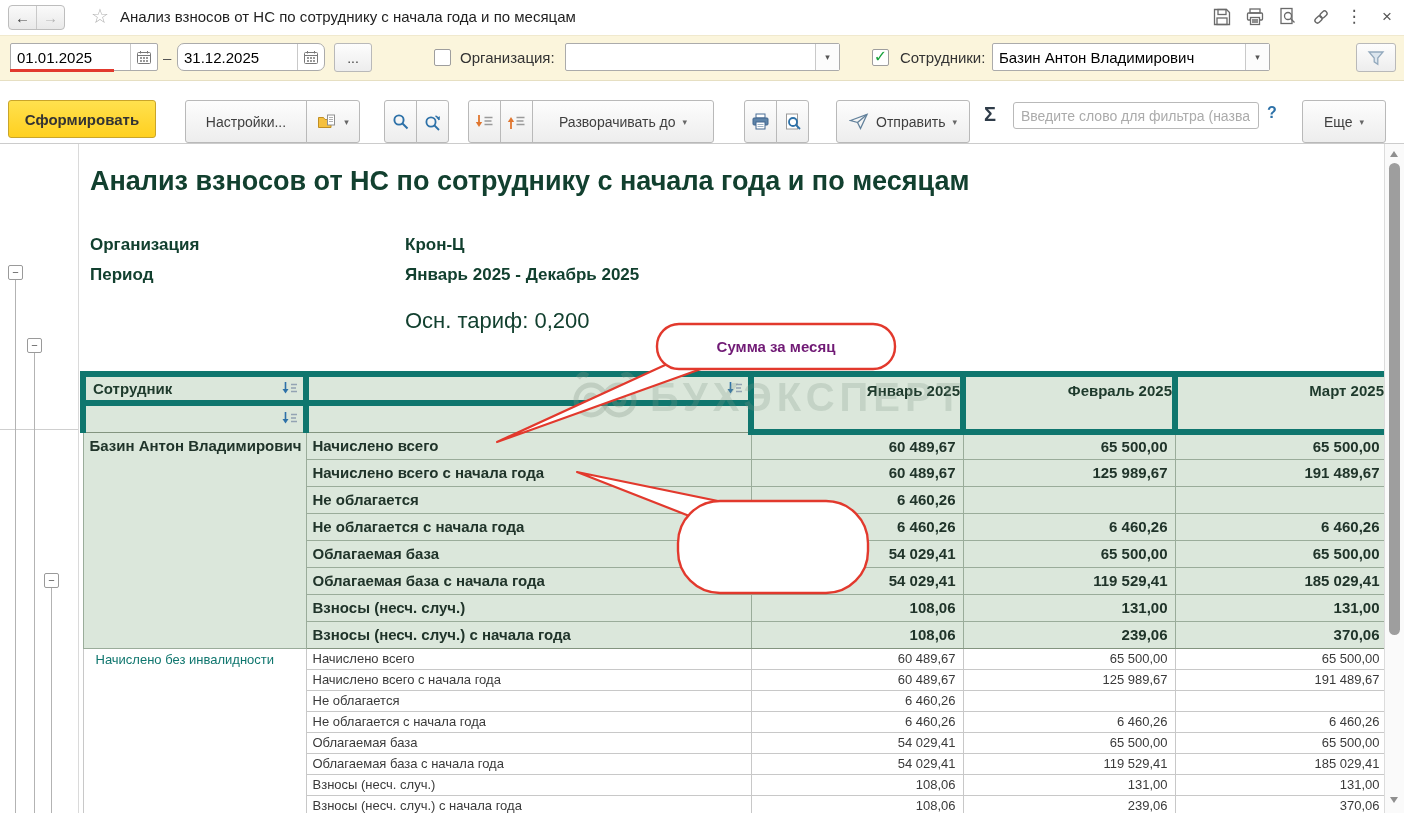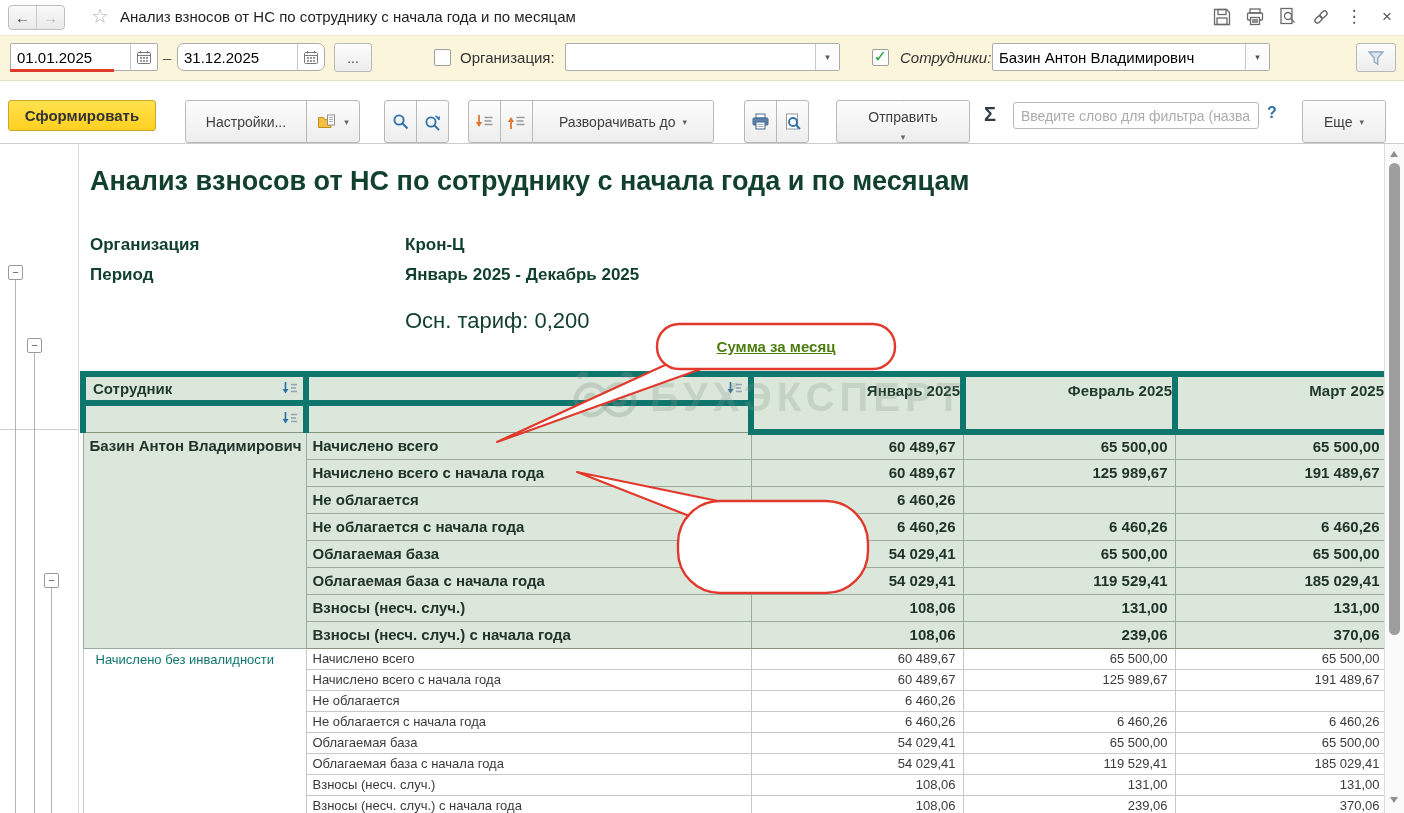--- a/index.html
+++ b/index.html
@@ -40,23 +40,23 @@
 
   
   .toolbar { position:absolute; left:0; top:82px; width:100%; height:61px; background:#fff; }
   .btn { height:43px; border:1px solid #B9B9B9; background:linear-gradient(#FDFDFD,#EDEDED);
          font-size:14px; color:#3F3F3F; display:flex; align-items:center; justify-content:center;
          box-sizing:border-box; gap:7px; }
   .group { position:absolute; top:18px; display:flex; }
   .group .btn { margin-left:-1px; border-radius:0; }
   .group .btn:first-child { margin-left:0; border-radius:3px 0 0 3px; }
   .group .btn:last-child { border-radius:0 3px 3px 0; }
-  .group .btn:only-child { border-radius:3px;flex-direction:column; }
+  .group .btn:only-child { border-radius:3px; }
   .dd { font-size:9px; color:#666; }
-  #btn-generate { position:absolute; left:8px; top:18px; width:148px; height:31px;
+  #btn-generate { position:absolute; left:8px; top:18px; width:148px; height:38px;
                   background:linear-gradient(#FFE14E,#FFD020); border:1px solid #C9A52A; border-radius:3px;
                   font-weight:bold; font-size:15px; color:#333; display:flex; align-items:center;
                   justify-content:center; box-sizing:border-box; }
   .sigma { position:absolute; left:984px; top:21px; font-size:20px; font-weight:bold; color:#2F3C49; }
   .filter-input { position:absolute; left:1013px; top:20px; width:246px; height:27px; border:1px solid #B9B9B9;
                   border-radius:3px; font-size:14px; padding:0 7px; color:#333; box-sizing:border-box;
                   font-family:"Liberation Sans","DejaVu Sans",sans-serif; background:#fff; }
   .filter-input::placeholder { color:#ABABAB; }
   .help { position:absolute; left:1267px; top:22px; color:#2D71A8; font-weight:bold; font-size:16px; }
 
@@ -94,21 +94,21 @@
   .r-regular td { height:21px; border:1px solid #C8C8C8; background:#fff; font-size:13px;
                   font-weight:normal; color:#3A3A3A; }
   .c-ind { padding-left:6px; }
   .c-val { text-align:right; padding-right:7px; }
   .c-group { vertical-align:top; padding:4px 4px 0 6px; }
   .r-regular .c-group { padding:3px 4px 0 12px; color:#0f766e;margin-left:8px; }
 
   
   .callout-layer { position:absolute; left:0; top:0; width:1404px; height:670px; z-index:6; pointer-events:none; }
   .co-text { position:absolute; z-index:7; display:flex; align-items:center; justify-content:center;
-             font-size:15px; font-weight:bold; color:#4d7c0f; pointer-events:none; text-align:center;text-decoration:underline; }
+             font-size:15px; font-weight:bold; color:#701a75; pointer-events:none; text-align:center; }
   .co-1 { left:657px; top:180px; width:238px; height:45px; }
   .co-2 { left:678px; top:359px; width:190px; height:88px; flex-direction:column; line-height:20px; }
 
   
   .vscroll { position:absolute; left:1384px; top:0; width:20px; height:670px; background:#FAFAFA;
              border-left:1px solid #DCDCDC; box-sizing:border-box; z-index:8; }
   .vs-up   { position:absolute; left:5px; top:7px;  width:0; height:0; border-left:4px solid transparent;
              border-right:4px solid transparent; border-bottom:6px solid #8F8F8F; }
   .vs-thumb{ position:absolute; left:4px; top:19px; width:11px; height:472px; background:#9E9E9E; border-radius:6px; }
   .vs-down { position:absolute; left:5px; top:653px; width:0; height:0; border-left:4px solid transparent;
@@ -191,21 +191,21 @@
     <div class="chk" style="left:434px;"></div>
     <div class="flabel" style="left:460px;">Организация:</div>
     <div class="field" style="left:565px; width:275px;">
       <div class="txt"></div>
       <div class="combo-arrow">▾</div>
     </div>
 
     <div class="chk" style="left:872px;">
       <span class="mark">✓</span>
     </div>
-    <div class="flabel" style="left:900px;font-style:italic;">Сотрудники:</div>
+    <div class="flabel" style="left:900px;">Сотрудники:</div>
     <div class="field" style="left:992px; width:278px;">
       <div class="txt">Базин Антон Владимирович</div>
       <div class="combo-arrow">▾</div>
     </div>
 
     <div class="mini-btn" style="left:1356px; width:40px;">
       <svg width="18" height="16" viewBox="0 0 18 16">
         <path d="M2 2 h14 l-5.2 6 v6.2 l-3.6 -2.4 v-3.8 Z" fill="#DCE6EE" stroke="#93A9BD" stroke-width="1.3"></path>
         </svg>
     </div>

